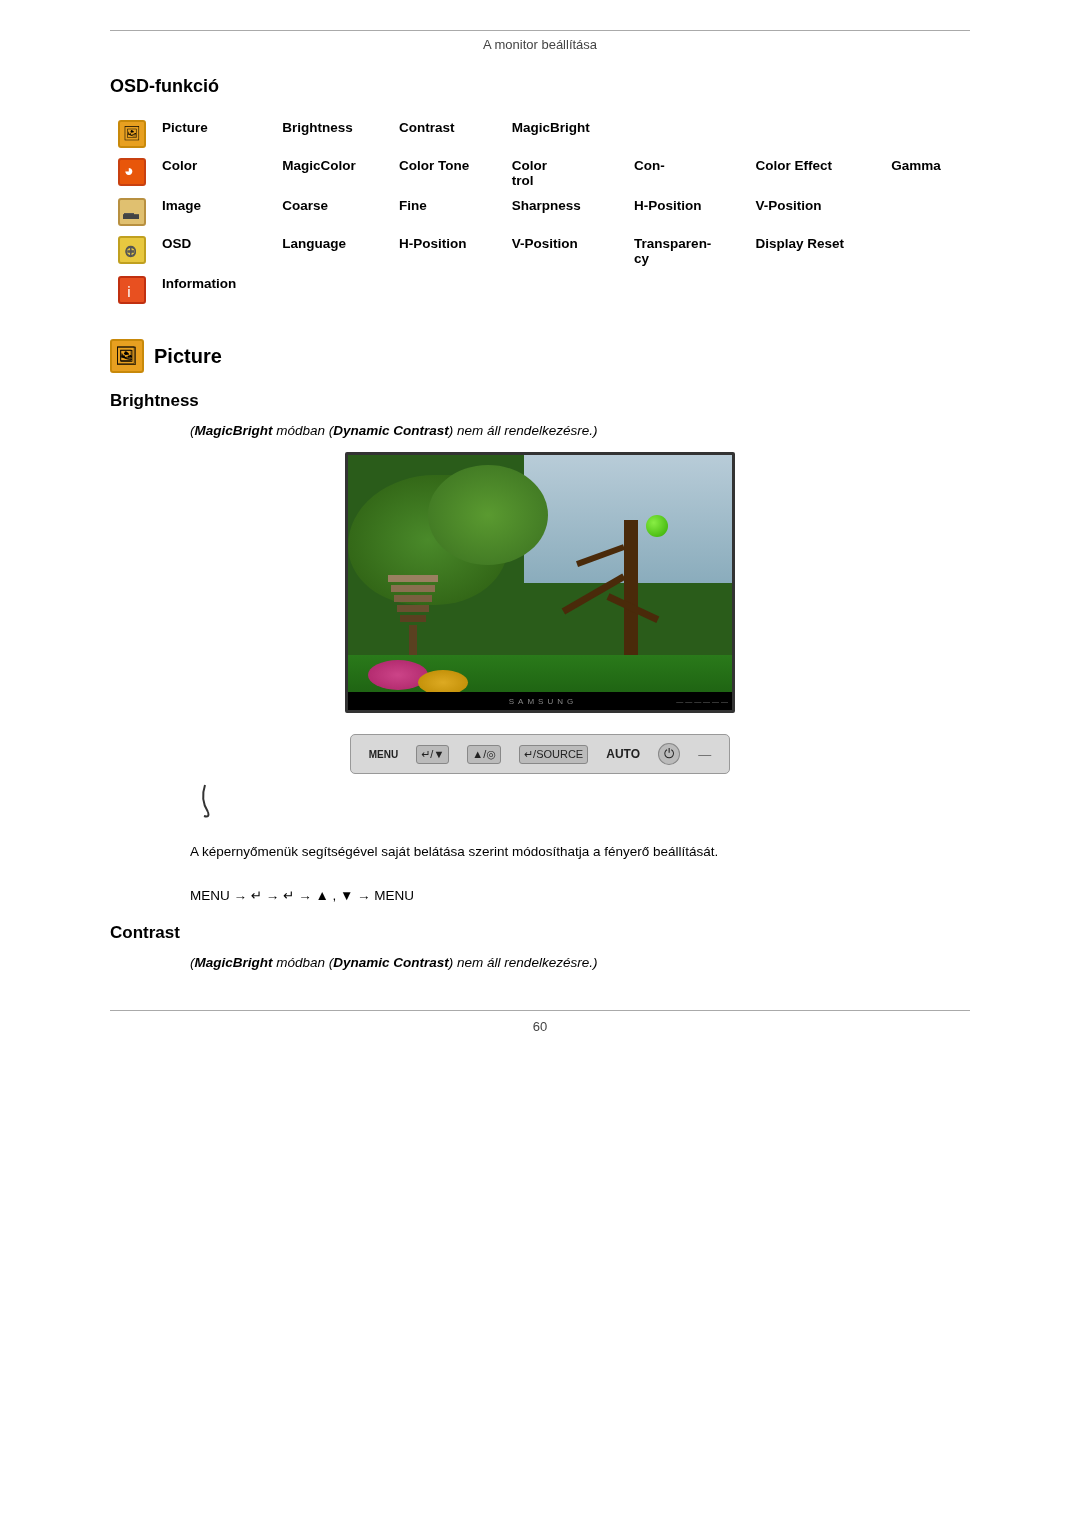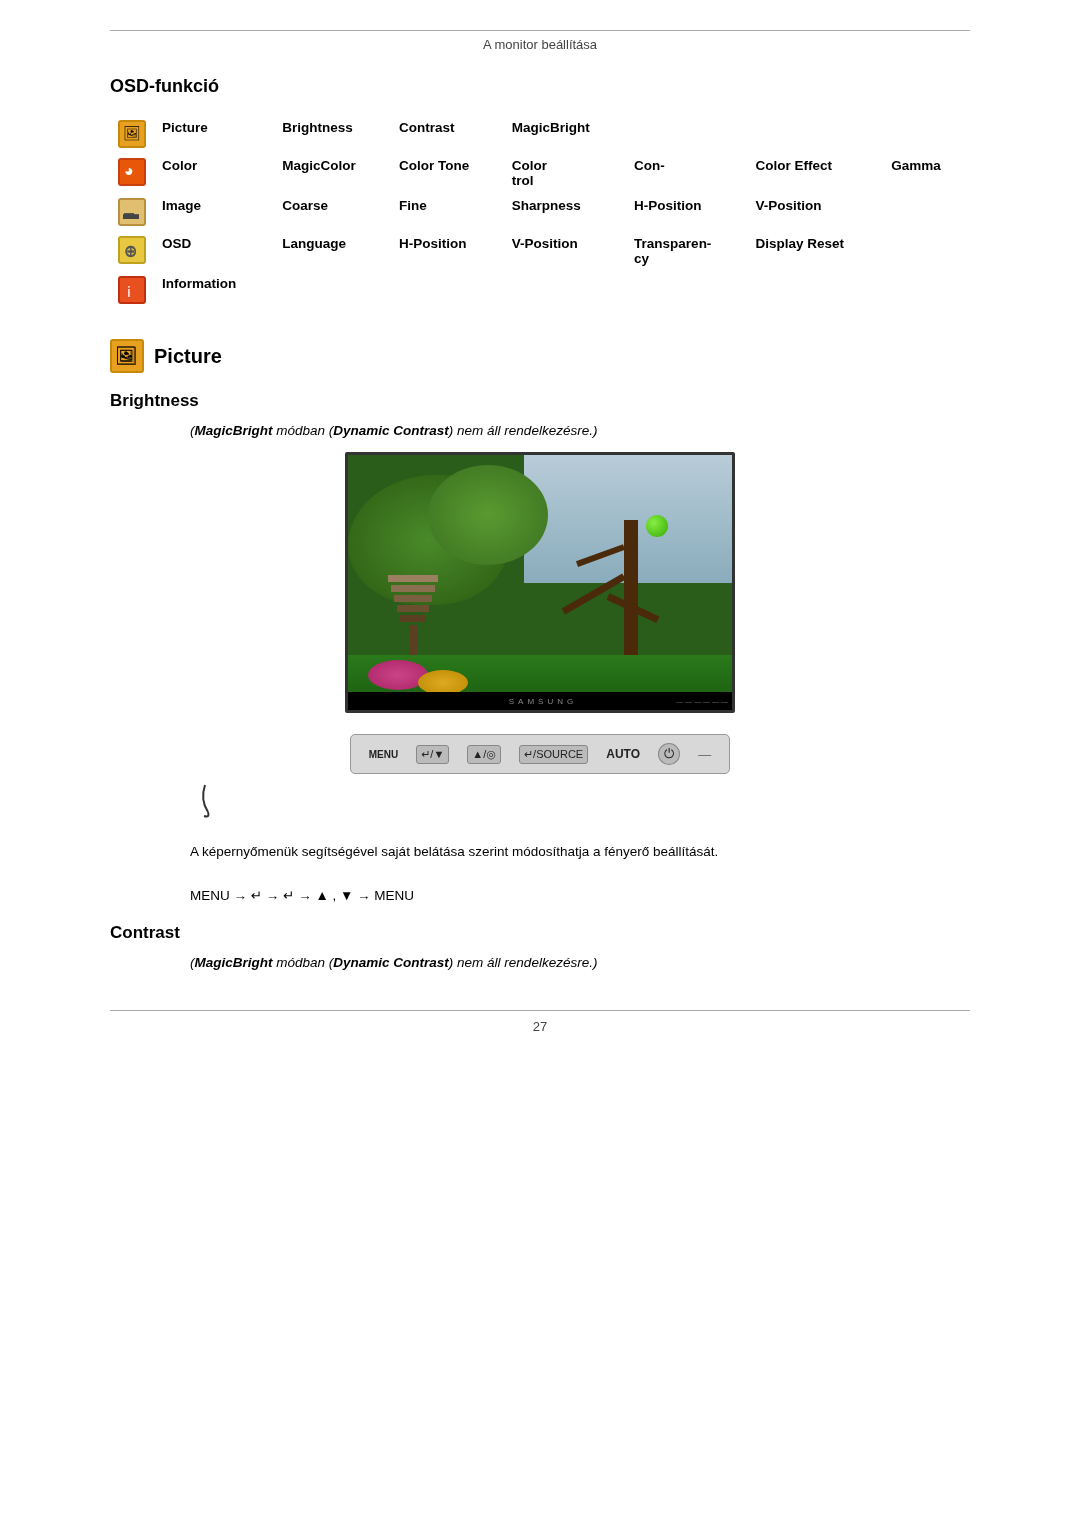--- a/index.html
+++ b/index.html
@@ -381,15 +381,15 @@
   </div>
 
   <div class="contrast-section">
     <div class="subsection-title">Contrast</div>
     <div class="note-italic">
       (<strong>MagicBright</strong> módban (<strong>Dynamic Contrast</strong>) nem áll rendelkezésre.)
     </div>
   </div>
 
   <div class="bottom-rule"></div>
-  <div class="page-number">27</div>
+  <div class="page-number">60</div>
 
 </div>
 
 </body></html>

